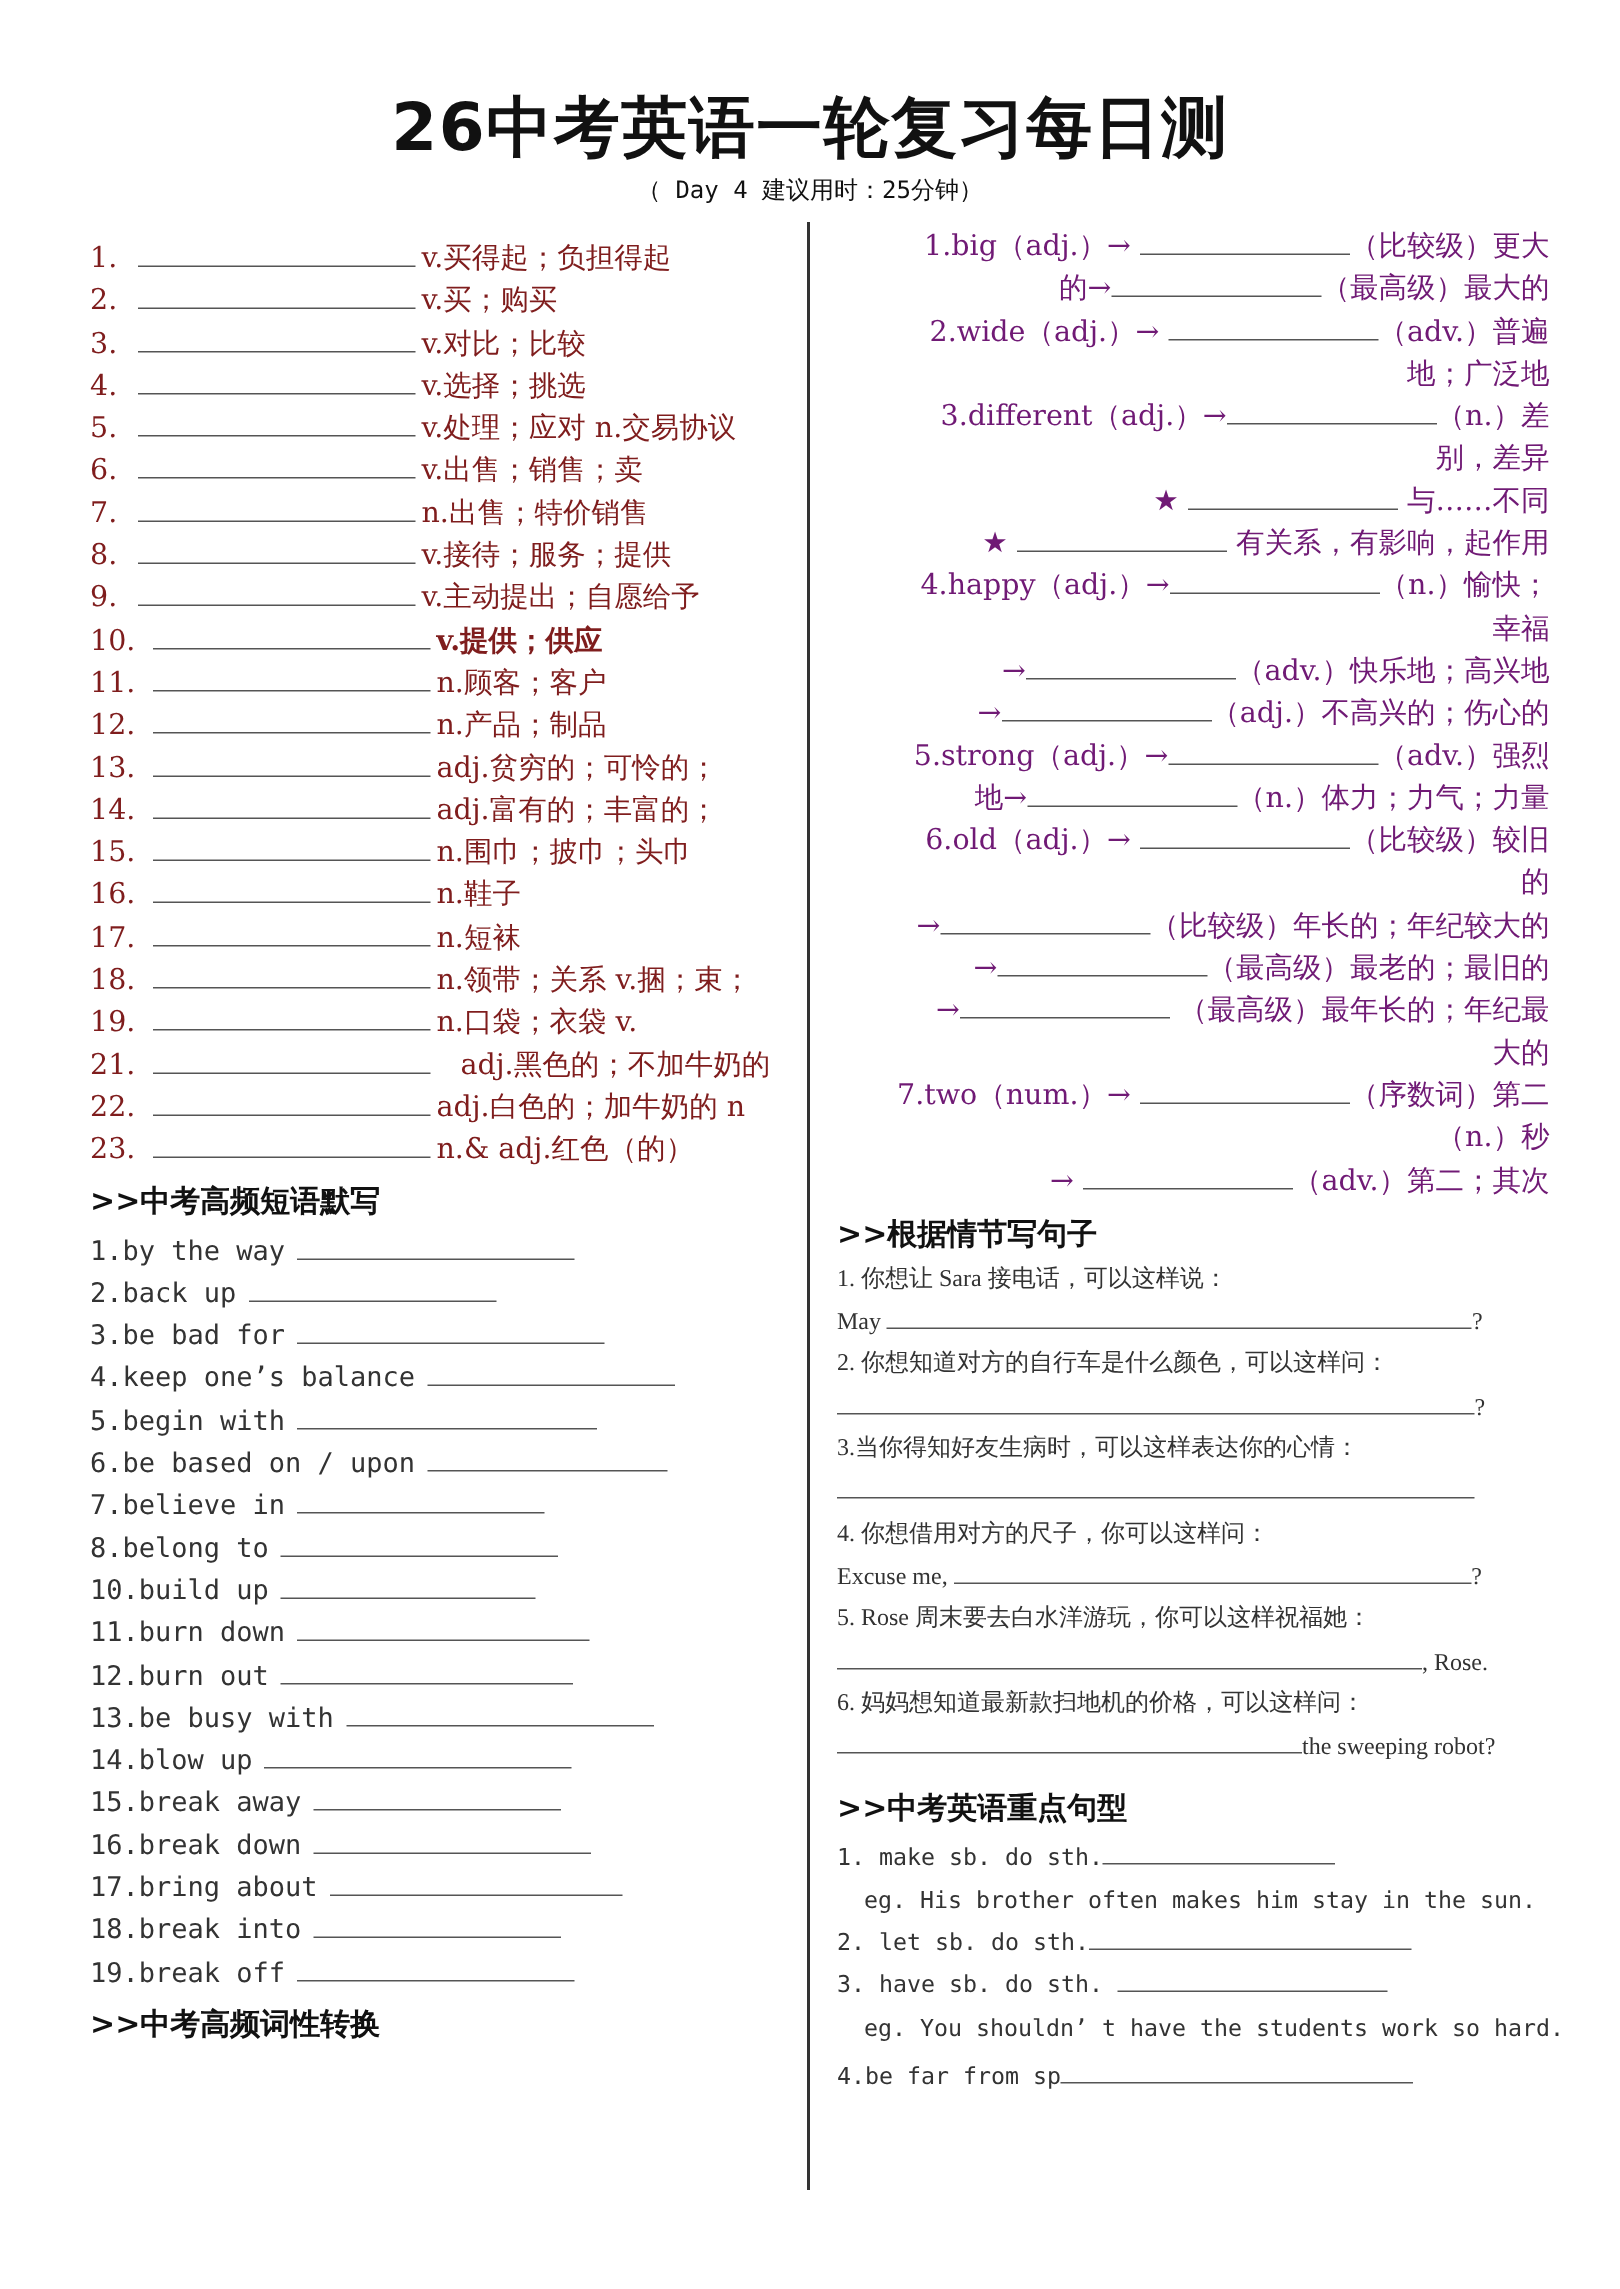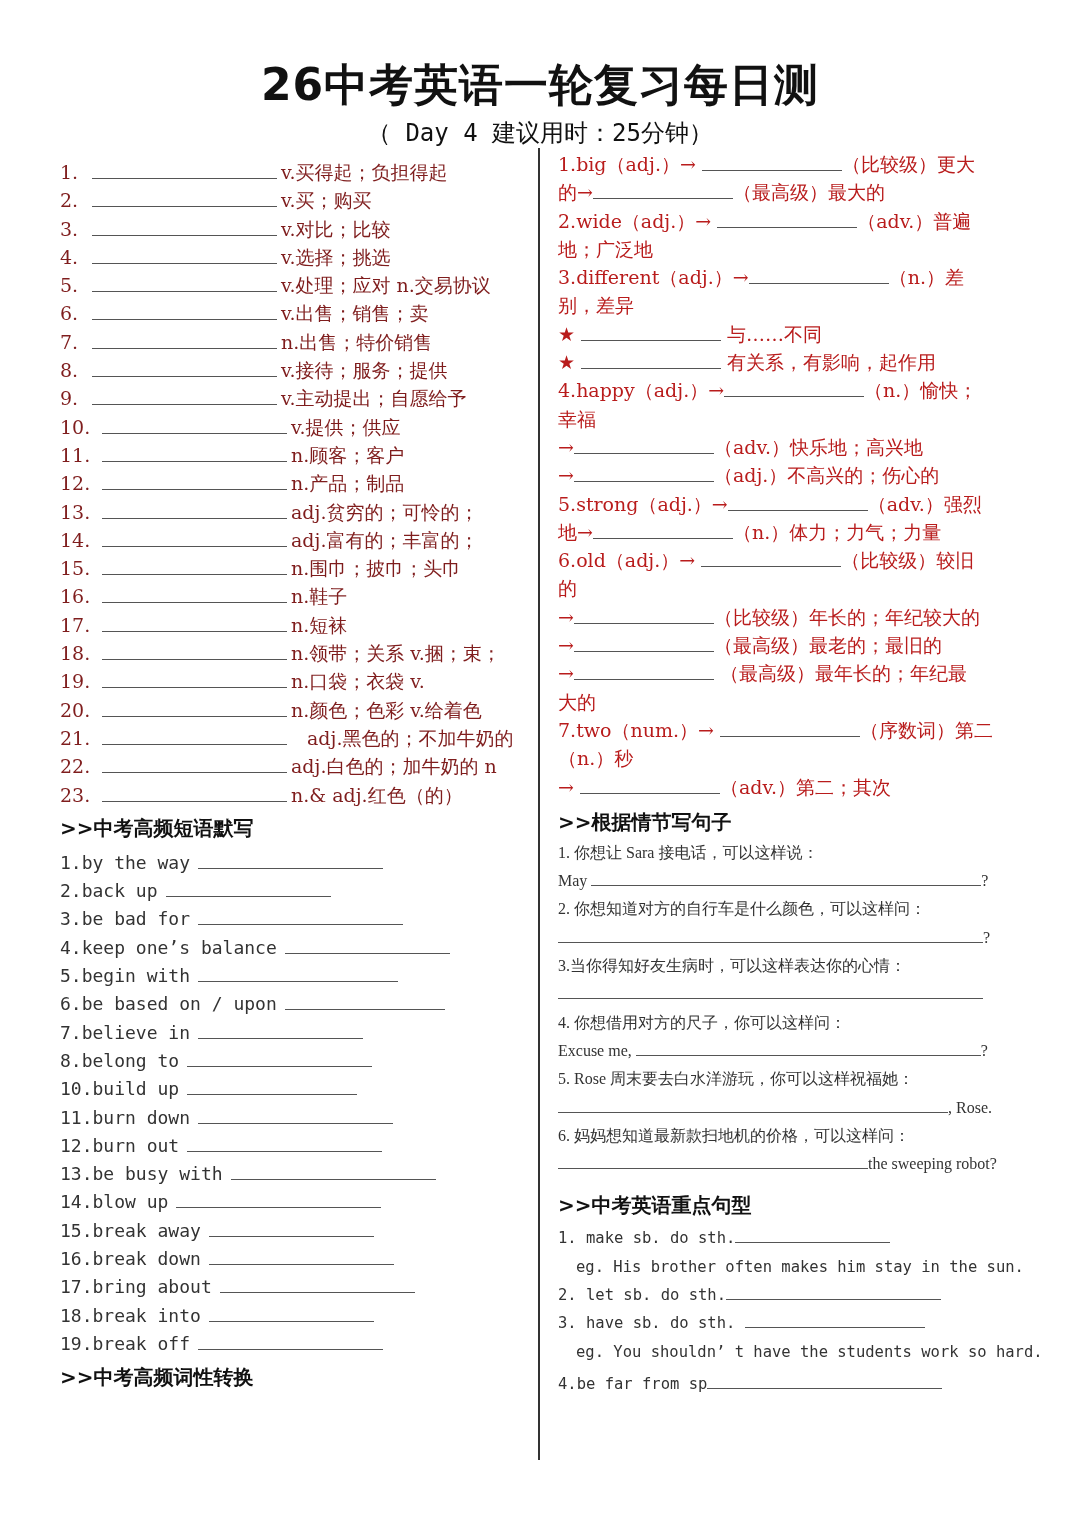--- a/index.html
+++ b/index.html
@@ -1,27 +1,27 @@
 <!DOCTYPE html>
 <html><head>
 <meta charset="utf-8">
 <style>
   html, body { margin:0; padding:0; background:#ffffff; }
   body { width:1080px; height:1526px; position:relative; overflow:hidden; color:#222; font-family:"DejaVu Serif", serif; }
   .title { position:absolute; left:0; width:1080px; top:56px; text-align:center; font-family:"DejaVu Sans", sans-serif; font-weight:bold; font-size:44px; letter-spacing:1px; color:#111; }
-  .subtitle { position:absolute; left:0; width:1080px; top:117px; text-align:center; font-family:"DejaVu Sans Mono", monospace; font-size:24px; color:#111; }
+  .subtitle { position:absolute; left:0; width:1080px; top:117px; text-align:center; font-family:"DejaVu Sans Mono", monospace; font-size:16px; color:#111; }
   .divider { position:absolute; left:538px; top:148px; width:2px; height:1312px; background:#333; }
   .col { position:absolute; }
   .left { left:60px; top:158px; width:470px; }
   .right { left:558px; top:150px; width:475px; }
   .sec { font-family:"DejaVu Sans", sans-serif; font-weight:bold; font-size:20px; color:#111; height:34px; line-height:34px; }
   .row { height:28.3px; line-height:28.3px; font-size:19px; white-space:nowrap; color:#7f1d1d; }
   .blank { display:inline-block; border-bottom:1px solid #555; height:18px; vertical-align:baseline; }
   .ph { font-family:"DejaVu Sans Mono", monospace; font-size:18px; height:28.3px; line-height:28.3px; white-space:nowrap; color:#333; }
-  .rrow { height:28.3px; line-height:28.3px; font-size:19px; white-space:nowrap; color:#b91c1c; }
+  .rrow { height:28.3px; line-height:28.3px; font-size:19px; white-space:nowrap; color:#701a75;text-align:right; }
   .sent { font-family:"Liberation Serif", serif; font-size:16px; height:28.3px; line-height:28.3px; white-space:nowrap; color:#333; }
   .pat { font-family:"DejaVu Sans Mono", monospace; font-size:15.5px; height:28.3px; line-height:28.3px; white-space:nowrap; color:#333; }
   .eg { padding-left:18px; }
   .num { display:inline-block; }
 </style>
 </head>
 <body>
 
 <div class="title">26中考英语一轮复习每日测</div>
 <div class="subtitle">（ Day 4  建议用时：25分钟）</div>
@@ -31,31 +31,30 @@
   <div id="vocab-list">
       <div class="row"><span class="num" style="width: 32px;">1.</span><span class="blank" style="width: 185px;"></span><span style="margin-left: 4px;">v.买得起；负担得起</span></div>
       <div class="row"><span class="num" style="width: 32px;">2.</span><span class="blank" style="width: 185px;"></span><span style="margin-left: 4px;">v.买；购买</span></div>
       <div class="row"><span class="num" style="width: 32px;">3.</span><span class="blank" style="width: 185px;"></span><span style="margin-left: 4px; text-align: right;">v.对比；比较</span></div>
       <div class="row"><span class="num" style="width: 32px;">4.</span><span class="blank" style="width: 185px;"></span><span style="margin-left: 4px;">v.选择；挑选</span></div>
       <div class="row"><span class="num" style="width: 32px;">5.</span><span class="blank" style="width: 185px;"></span><span style="margin-left: 4px;">v.处理；应对 n.交易协议</span></div>
       <div class="row"><span class="num" style="width: 32px;">6.</span><span class="blank" style="width: 185px;"></span><span style="margin-left: 4px;">v.出售；销售；卖</span></div>
       <div class="row"><span class="num" style="width: 32px;">7.</span><span class="blank" style="width: 185px;"></span><span style="margin-left: 4px;">n.出售；特价销售</span></div>
       <div class="row"><span class="num" style="width: 32px;">8.</span><span class="blank" style="width: 185px;"></span><span style="margin-left: 4px;">v.接待；服务；提供</span></div>
       <div class="row"><span class="num" style="width: 32px;">9.</span><span class="blank" style="width: 185px;"></span><span style="margin-left: 4px;">v.主动提出；自愿给予</span></div>
-      <div class="row"><span class="num" style="width: 42px;">10.</span><span class="blank" style="width: 185px;"></span><span style="margin-left: 4px;">v.提供；供应</span></div>
+      <div class="row"><span class="num" style="width: 42px;">10.</span><span class="blank" style="width: 185px;"></span><span style="margin-left: 4px; font-weight: bold;">v.提供；供应</span></div>
       <div class="row"><span class="num" style="width: 42px;">11.</span><span class="blank" style="width: 185px;"></span><span style="margin-left: 4px;">n.顾客；客户</span></div>
       <div class="row"><span class="num" style="width: 42px;">12.</span><span class="blank" style="width: 185px;"></span><span style="margin-left: 4px;">n.产品；制品</span></div>
       <div class="row"><span class="num" style="width: 42px;">13.</span><span class="blank" style="width: 185px;"></span><span style="margin-left: 4px;">adj.贫穷的；可怜的；</span></div>
       <div class="row"><span class="num" style="width: 42px;">14.</span><span class="blank" style="width: 185px;"></span><span style="margin-left: 4px;">adj.富有的；丰富的；</span></div>
       <div class="row"><span class="num" style="width: 42px;">15.</span><span class="blank" style="width: 185px;"></span><span style="margin-left: 4px;">n.围巾；披巾；头巾</span></div>
       <div class="row"><span class="num" style="width: 42px;">16.</span><span class="blank" style="width: 185px;"></span><span style="margin-left: 4px;">n.鞋子</span></div>
       <div class="row"><span class="num" style="width: 42px;">17.</span><span class="blank" style="width: 185px;"></span><span style="margin-left: 4px;">n.短袜</span></div>
       <div class="row"><span class="num" style="width: 42px;">18.</span><span class="blank" style="width: 185px;"></span><span style="margin-left: 4px;">n.领带；关系 v.捆；束；</span></div>
       <div class="row"><span class="num" style="width: 42px;">19.</span><span class="blank" style="width: 185px;"></span><span style="margin-left: 4px;">n.口袋；衣袋 v.</span></div>
-      <div class="row"><span class="num" style="width: 42px;">20.</span><span class="blank" style="width: 185px;"></span><span style="margin-left: 4px;">n.颜色；色彩 v.给着色</span></div>
       <div class="row"><span class="num" style="width: 42px;">21.</span><span class="blank" style="width: 185px;"></span><span style="margin-left: 20px;">adj.黑色的；不加牛奶的</span></div>
       <div class="row"><span class="num" style="width: 42px;">22.</span><span class="blank" style="width: 185px;"></span><span style="margin-left: 4px;">adj.白色的；加牛奶的 n</span></div>
       <div class="row"><span class="num" style="width: 42px;">23.</span><span class="blank" style="width: 185px;"></span><span style="margin-left: 4px;">n.&amp; adj.红色（的）</span></div>
     </div>
   <div class="sec" style="margin-top:2px">&gt;&gt;中考高频短语默写</div>
   <div id="phrase-list" style="margin-top:4px">
       <div class="ph"><span>1.by the way</span><span class="blank" style="width: 185px; margin-left: 8px;"></span></div>
       <div class="ph"><span>2.back up</span><span class="blank" style="width: 165px; margin-left: 8px;"></span></div>
       <div class="ph"><span>3.be bad for</span><span class="blank" style="width: 205px; margin-left: 8px;"></span></div>
       <div class="ph"><span>4.keep one’s balance</span><span class="blank" style="width: 165px; margin-left: 8px;"></span></div>

